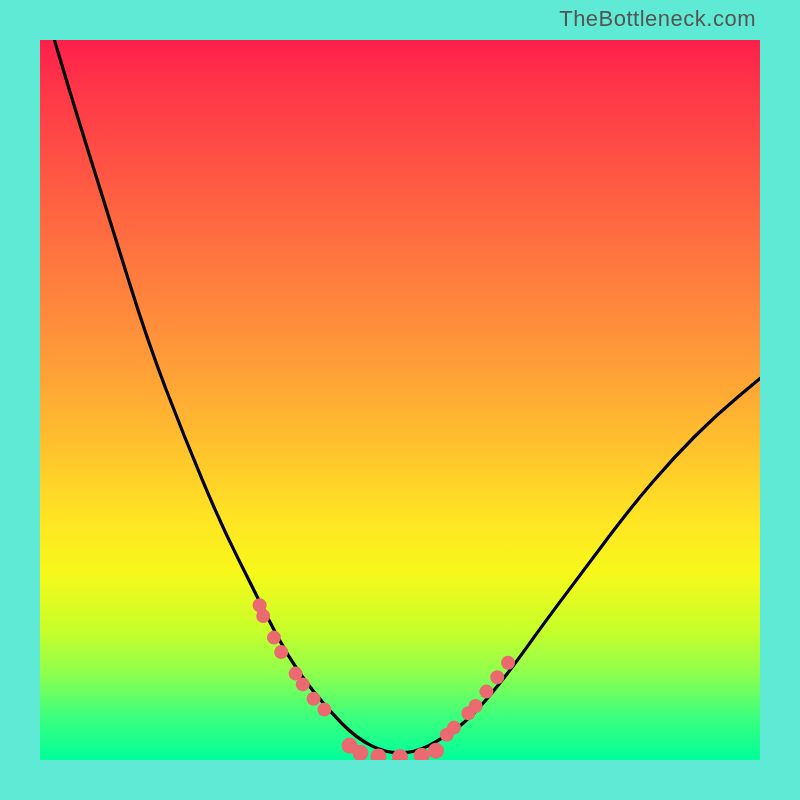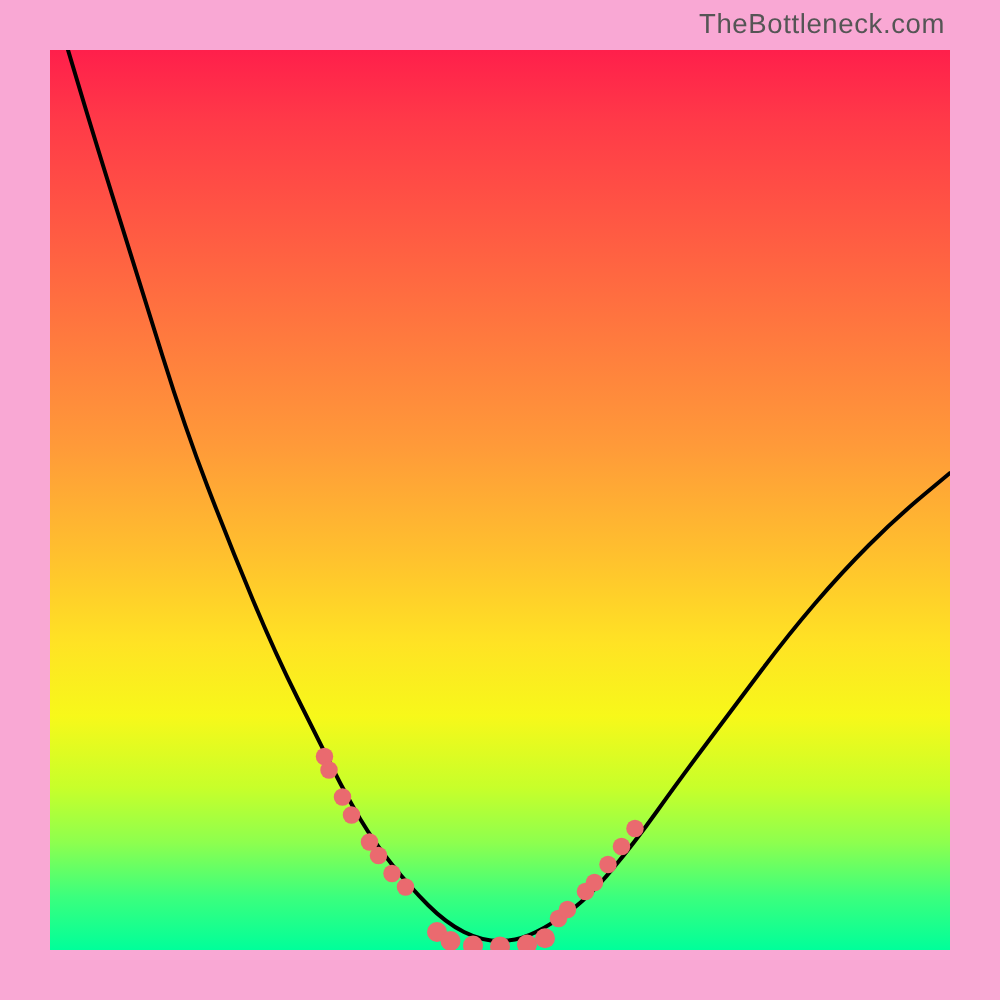--- a/index.html
+++ b/index.html
@@ -8,21 +8,21 @@
     width: 800px;
     height: 800px;
     overflow: hidden;
     background: #000;
     font-family: Arial, Helvetica, sans-serif;
   }
   #frame {
     position: relative;
     width: 800px;
     height: 800px;
-    background: #f9a8d4;
+    background: #5eead4;
   }
   #plot-area {
     position: absolute;
     left: 40px;
     top: 40px;
     width: 720px;
     height: 720px;
     
     background: linear-gradient(
       to bottom,

